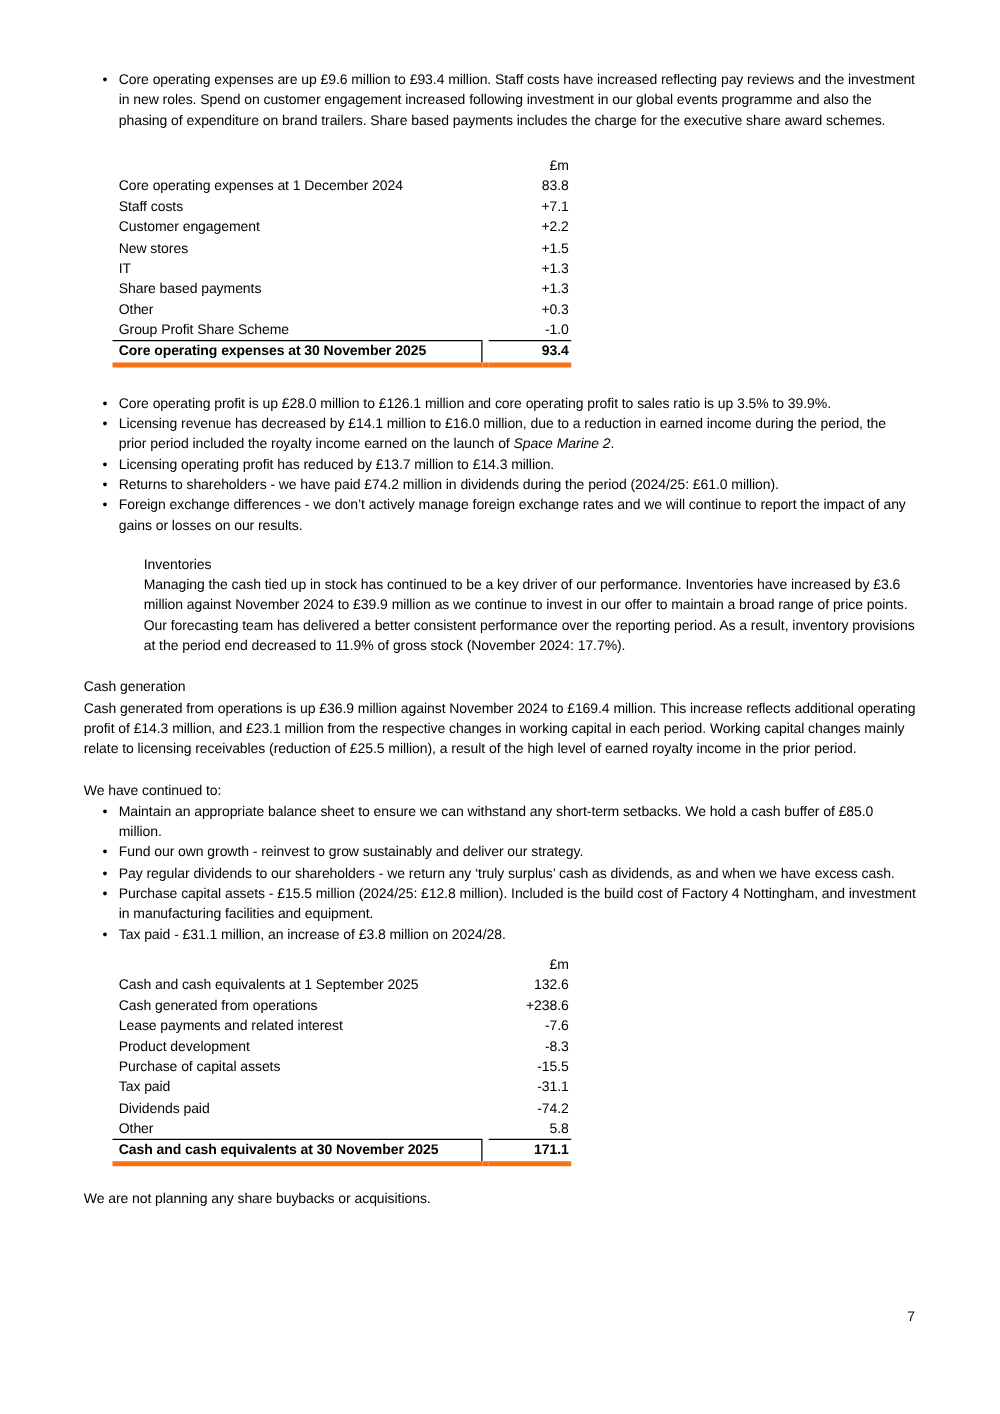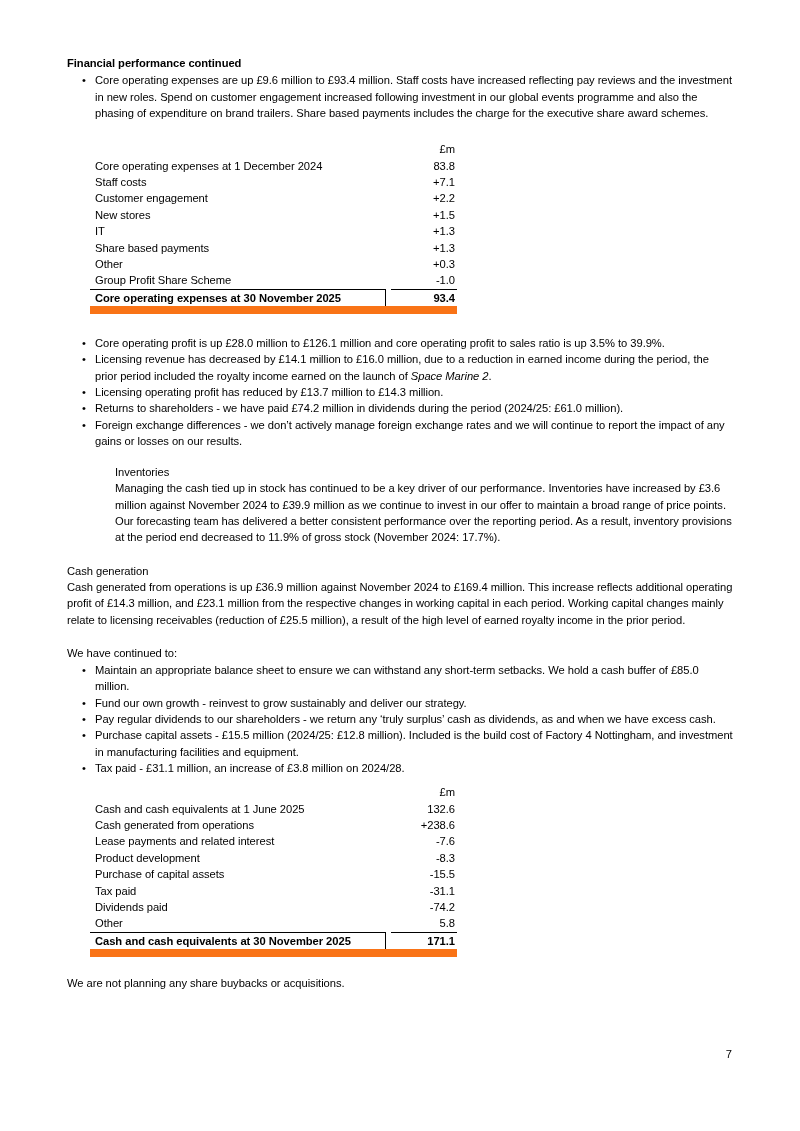--- a/index.html
+++ b/index.html
@@ -31,21 +31,21 @@
     table-layout: fixed;
     width: 360px;
     margin: 20px 0 0 23px;
   }
   .fin-table td { padding: 0; height: 16.4px; vertical-align: middle; }
   .fin-table .c-label { width: 290px; padding-left: 5px; }
   .fin-table .c-gap   { width: 6px; }
   .fin-table .c-value { width: 64px; text-align: right; padding-right: 2px; }
   .fin-table .t-rows tr:last-child .c-label,
   .fin-table .t-rows tr:last-child .c-value { border-bottom: 1px solid #000; }
-  .fin-table .t-total td { border-bottom: 8px solid #f97316; font-weight: 700; }
+  .fin-table .t-total td { border-bottom: 4px solid #f97316; font-weight: 700; }
   .fin-table .t-total .c-label { border-right: 1px solid #000; }
 
   .bullets.after-table { margin-top: 21px; }
 
   .para-block { margin: 0; }
   .para-block .sec-title { margin: 0; }
   .para-block p { margin: 0; }
   .sec-inventories { margin-top: 15px; margin-left: 48px; }
   .sec-cashgen { margin-top: 17px; }
 
@@ -57,21 +57,20 @@
   .closing { margin: 18px 0 0 0; }
 
   .page-number { position: absolute; top: 1046px; right: 68px; }
 </style>
 </head>
 <body>
 
 <div class="page">
   <div class="content">
 
-    <h1 class="doc-title">Financial performance continued</h1>
 
     <ul class="bullets">
 
         <li class="bullet">
           <span class="marker">•</span>
           <span class="btxt"><span>Core operating expenses are up £9.6 million to £93.4 million. Staff costs have increased reflecting pay reviews and the investment in new roles. Spend on customer engagement increased following investment in our global events programme and also the phasing of expenditure on brand trailers. Share based payments includes the charge for the executive share award schemes.</span></span>
         </li>
       </ul>
 
     <table class="fin-table">
@@ -214,21 +213,21 @@
       <tbody class="t-head">
         <tr>
           <td class="c-label"></td>
           <td class="c-gap"></td>
           <td class="c-value">£m</td>
         </tr>
       </tbody>
       <tbody class="t-rows">
 
           <tr>
-            <td class="c-label">Cash and cash equivalents at 1 June 2025</td>
+            <td class="c-label">Cash and cash equivalents at 1 September 2025</td>
             <td class="c-gap"></td>
             <td class="c-value">132.6</td>
           </tr>
 
           <tr>
             <td class="c-label">Cash generated from operations</td>
             <td class="c-gap"></td>
             <td class="c-value">+238.6</td>
           </tr>
 

